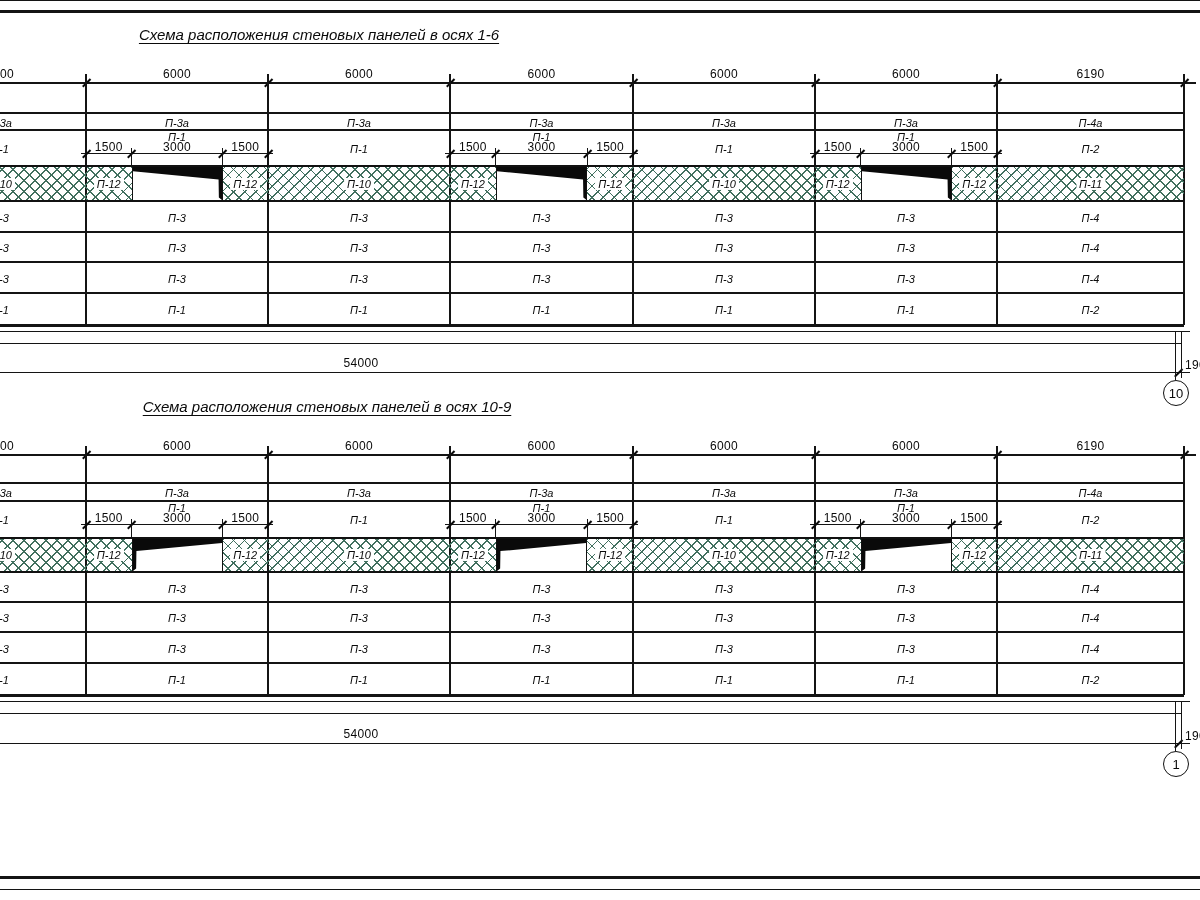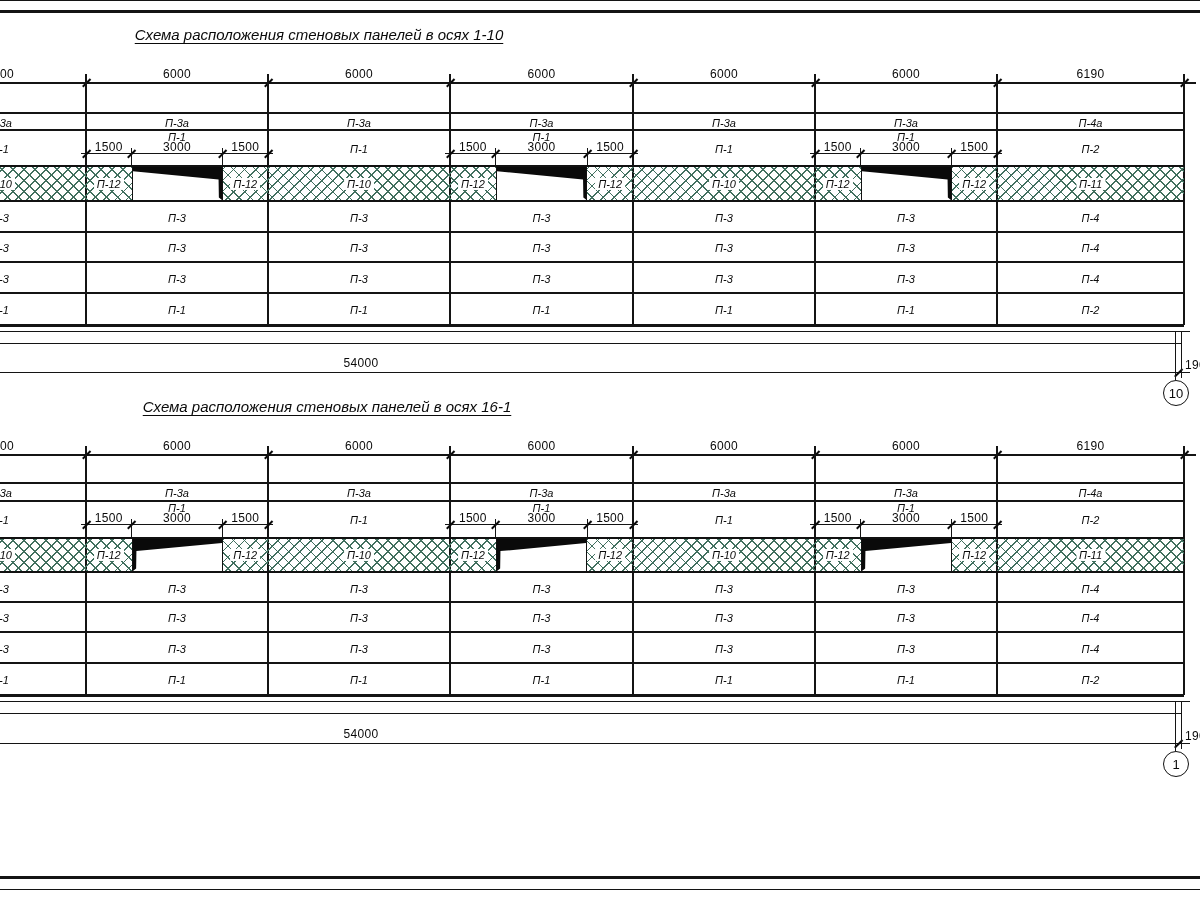--- a/index.html
+++ b/index.html
@@ -30,21 +30,21 @@
         font:13px "Liberation Sans",sans-serif;color:#0a0a0a;}
 </style>
 </head>
 <body>
 
 <div id="canvas">
     <div class="ln" style="left: 0px; top: 0px; width: 1200px; height: 1.2px;"></div>
     <div class="ln" style="left: 0px; top: 10px; width: 1200px; height: 2.6px;"></div>
     <div class="ln" style="left: 0px; top: 876px; width: 1200px; height: 2.6px;"></div>
     <div class="ln" style="left: 0px; top: 889px; width: 1200px; height: 1.2px;"></div>
-    <div class="title" style="left: 319px; top: 26px;">Схема расположения стеновых панелей в осях 1-10</div>
+    <div class="title" style="left: 319px; top: 26px;">Схема расположения стеновых панелей в осях 1-6</div>
     <div class="ln" style="left: 0px; top: 82px; width: 1196px; height: 1.6px;"></div>
     <div class="tick" style="left: 80.5px; top: 82px;"></div>
     <div class="tick" style="left: 262.5px; top: 82px;"></div>
     <div class="tick" style="left: 444.5px; top: 82px;"></div>
     <div class="tick" style="left: 627.5px; top: 82px;"></div>
     <div class="tick" style="left: 809.5px; top: 82px;"></div>
     <div class="tick" style="left: 991.5px; top: 82px;"></div>
     <div class="tick" style="left: 1178.5px; top: 82px;"></div>
     <div class="dim" style="left: 0px; top: 68px;">6000</div>
     <div class="dim" style="left: 177px; top: 68px;">6000</div>
@@ -167,21 +167,21 @@
     <div class="lab" style="left: 1090.5px; top: 304px;">П-2</div>
     <div class="ln" style="left: 0px; top: 331px; width: 1190px; height: 1.2px;"></div>
     <div class="ln" style="left: 0px; top: 343px; width: 1182px; height: 1.2px;"></div>
     <div class="ln" style="left: 0px; top: 372px; width: 1190px; height: 1.4px;"></div>
     <div class="tick" style="left: 1172.5px; top: 371.9px;"></div>
     <div class="dim" style="left: 361px; top: 357px;">54000</div>
     <div class="dim noc" style="left: 1185px; top: 359px;">190</div>
     <div class="ln" style="left: 1174.6px; top: 331px; width: 1.4px; height: 49px;"></div>
     <div class="ln" style="left: 1180.6px; top: 331px; width: 1.4px; height: 47px;"></div>
     <div class="circ" style="left: 1163px; top: 380px;">10</div>
-    <div class="title" style="left: 327px; top: 398px;">Схема расположения стеновых панелей в осях 16-1</div>
+    <div class="title" style="left: 327px; top: 398px;">Схема расположения стеновых панелей в осях 10-9</div>
     <div class="ln" style="left: 0px; top: 454px; width: 1196px; height: 1.6px;"></div>
     <div class="tick" style="left: 80.5px; top: 454px;"></div>
     <div class="tick" style="left: 262.5px; top: 454px;"></div>
     <div class="tick" style="left: 444.5px; top: 454px;"></div>
     <div class="tick" style="left: 627.5px; top: 454px;"></div>
     <div class="tick" style="left: 809.5px; top: 454px;"></div>
     <div class="tick" style="left: 991.5px; top: 454px;"></div>
     <div class="tick" style="left: 1178.5px; top: 454px;"></div>
     <div class="dim" style="left: 0px; top: 440px;">6000</div>
     <div class="dim" style="left: 177px; top: 440px;">6000</div>

